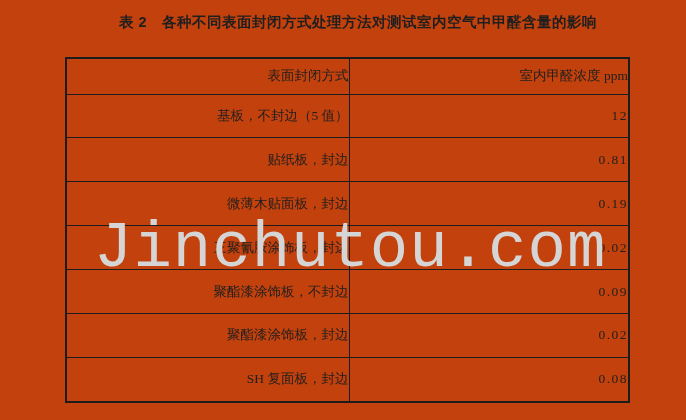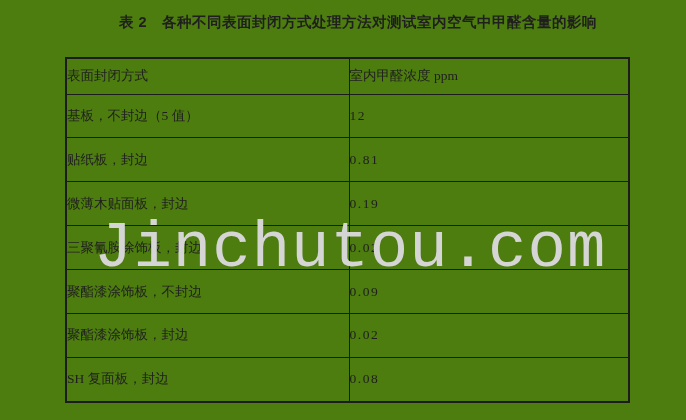--- a/index.html
+++ b/index.html
@@ -4,21 +4,21 @@
 <style>
   html, body {
     margin: 0;
     padding: 0;
     background: #ffffff;
   }
   .page {
     position: relative;
     width: 686px;
     height: 420px;
-    background: #4d7c0f;
+    background: #c2410c;
     overflow: hidden;
     font-family: "Liberation Serif", "DejaVu Serif", serif;
     color: #1f1f1f;
   }
   .doc-title {
     position: absolute;
     top: 13px;
     left: 30px;
     width: 656px;
     text-align: center;
@@ -34,21 +34,21 @@
     top: 57px;
     width: 563px;
     height: 346px;
     border-collapse: collapse;
     table-layout: fixed;
     border: 2px solid #1c1c1c;
   }
   .data-table th,
   .data-table td {
     border: 1.6px solid #1c1c1c;
-    text-align: left;
+    text-align: right;
     vertical-align: middle;
     font-size: 13.5px;
     font-weight: normal;
     padding: 0;
     height: 34.6px;
     overflow: hidden;
     white-space: nowrap;
   }
   .data-table col.col-method { width: 283px; }
   .data-table col.col-value  { width: 280px; }

